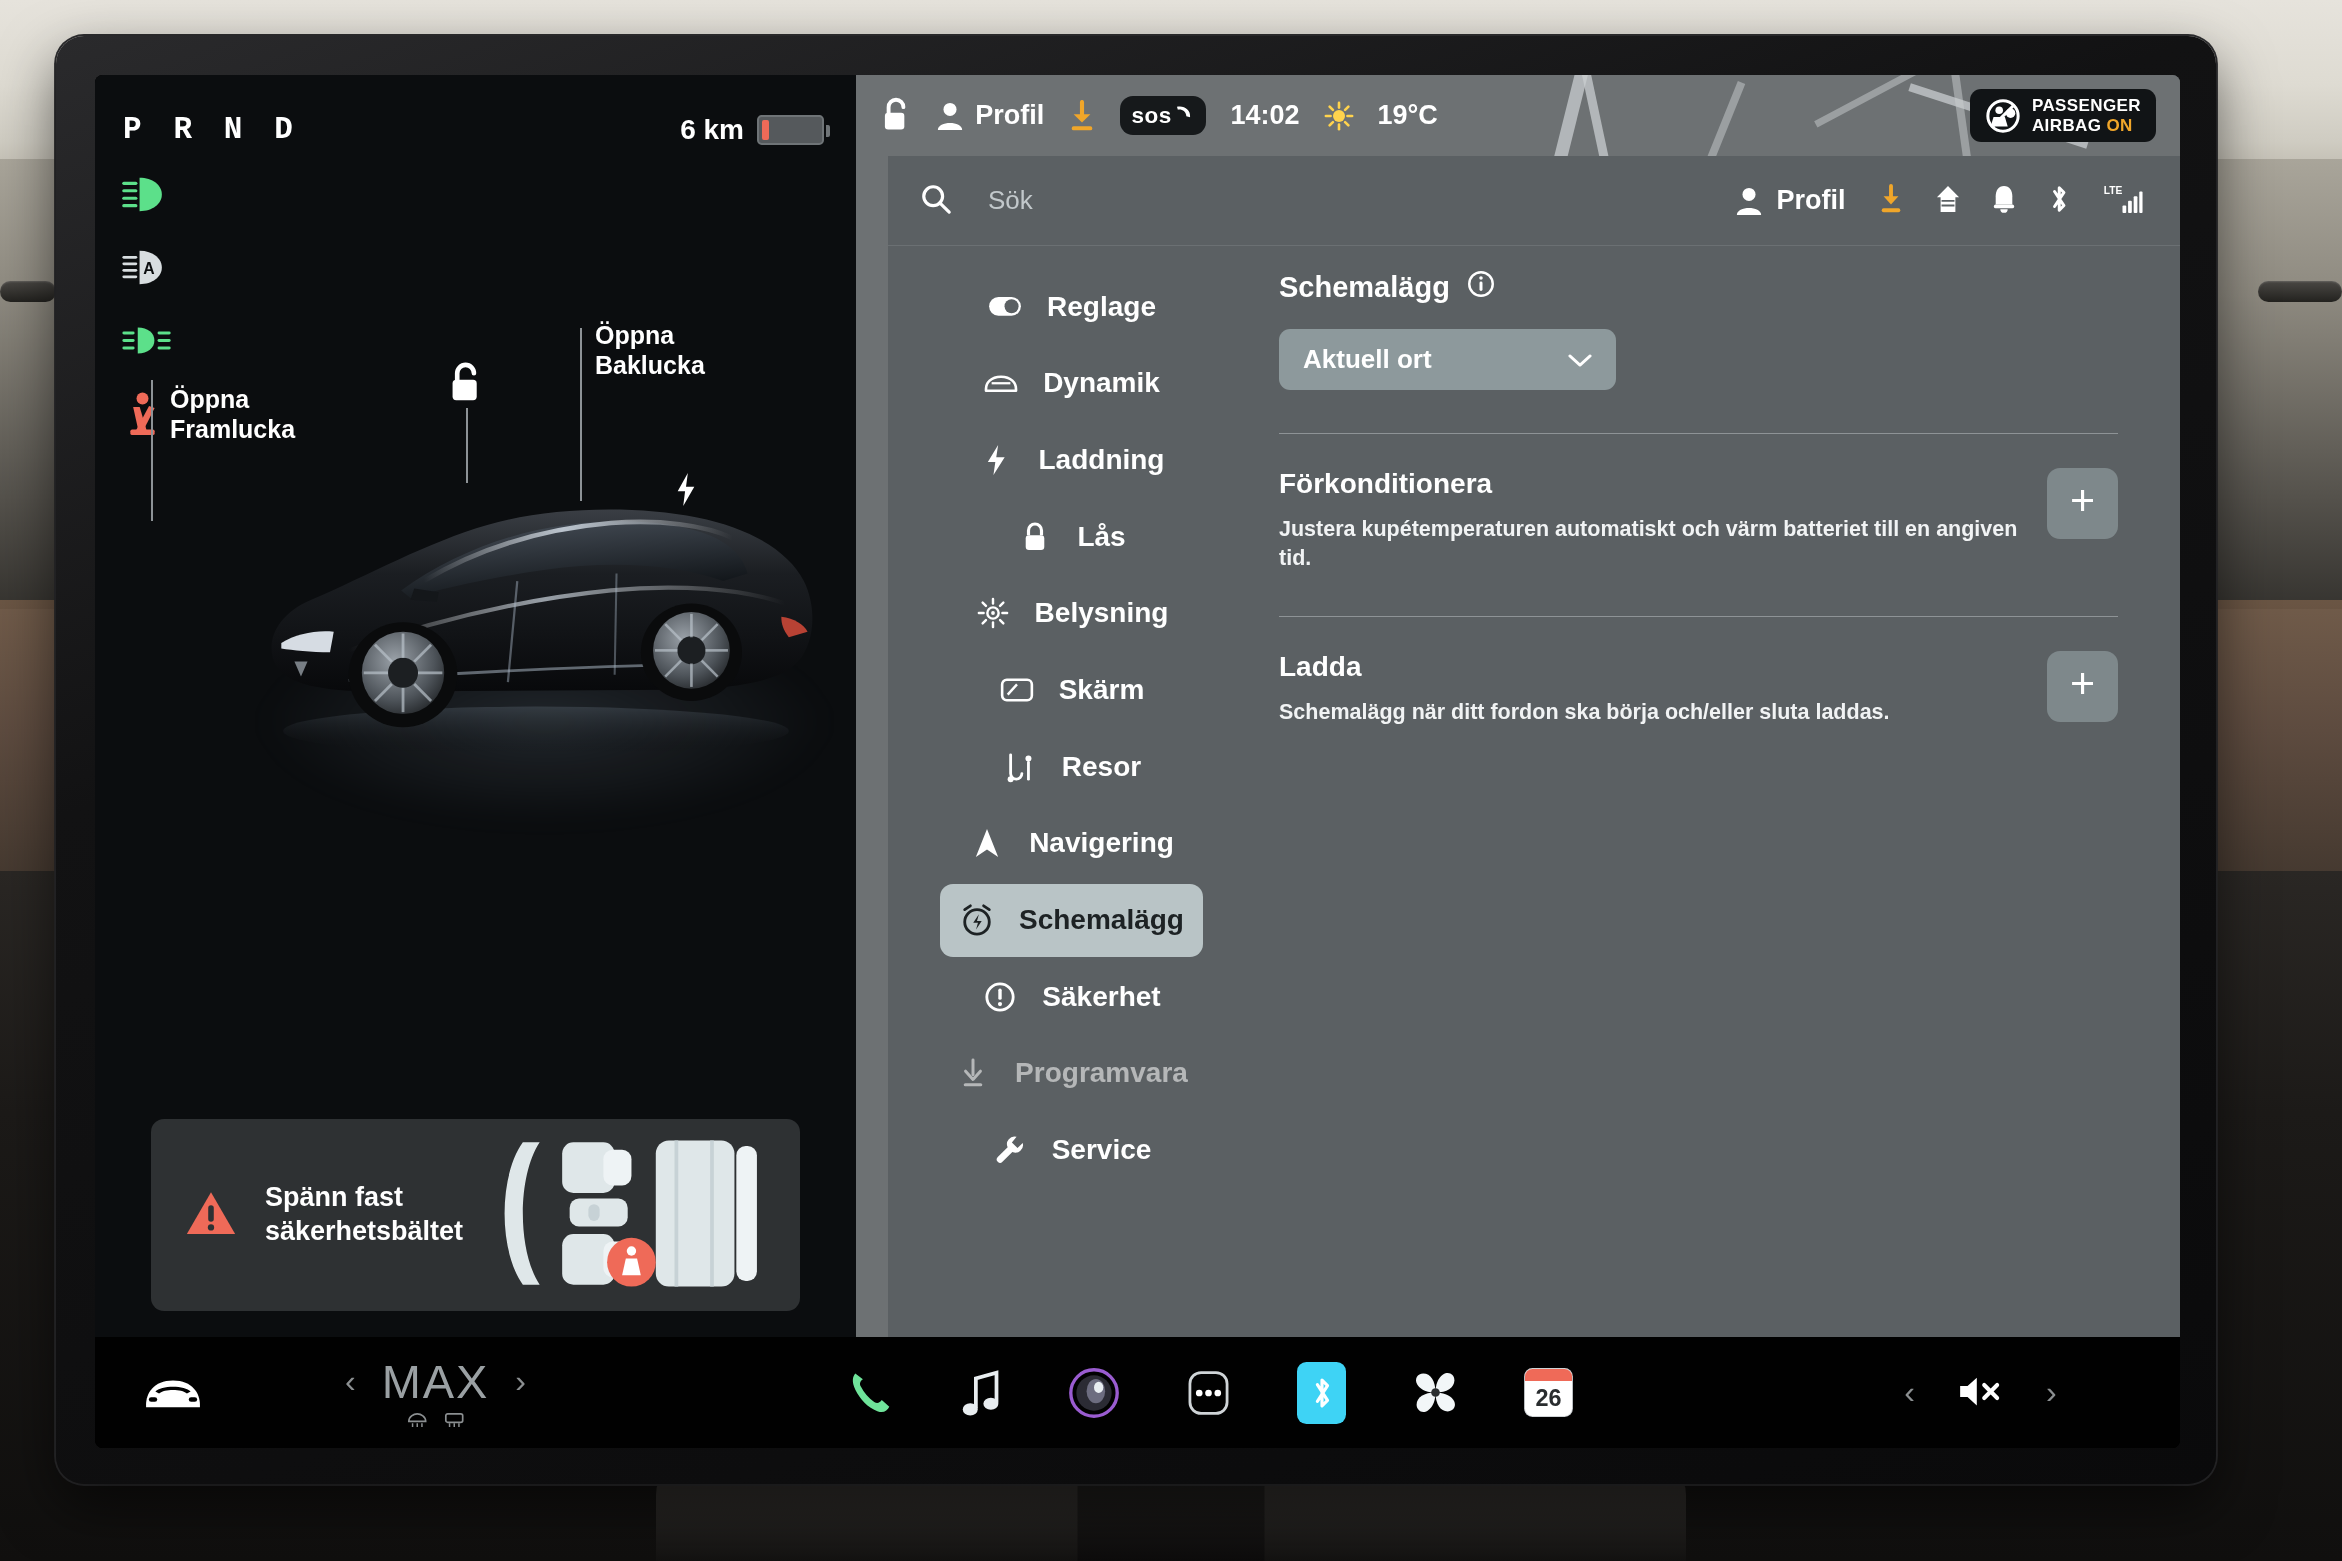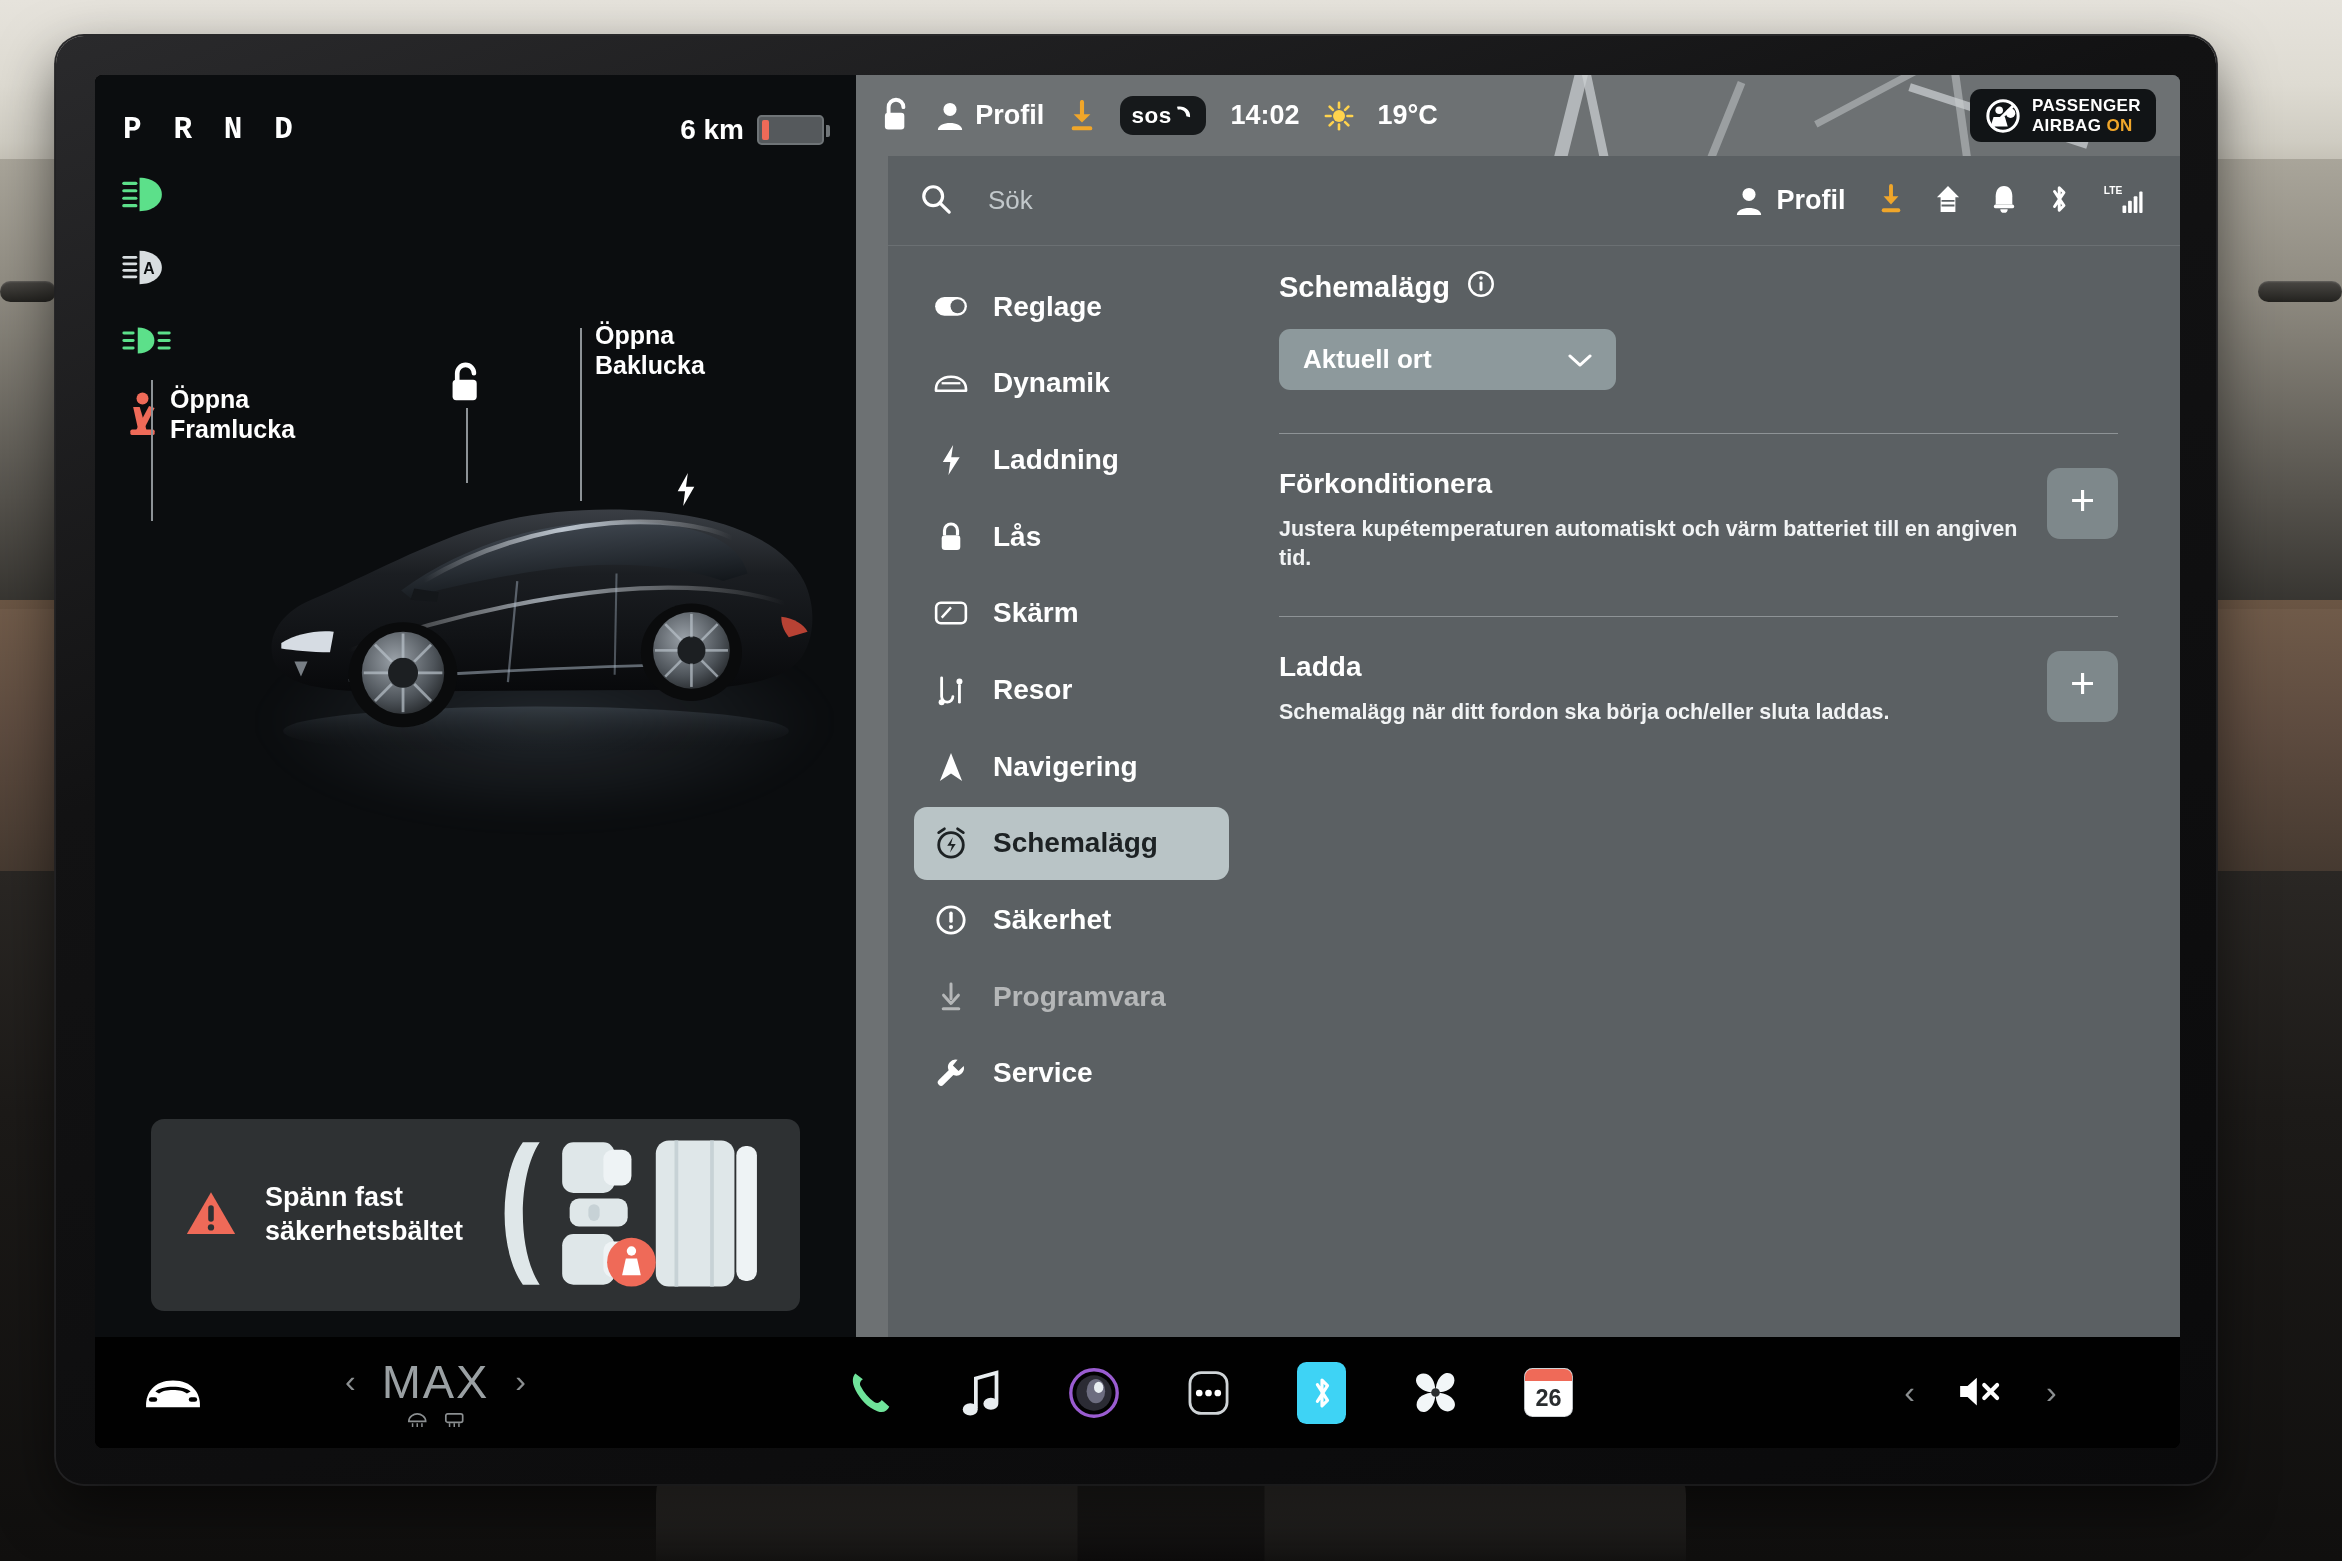--- a/index.html
+++ b/index.html
@@ -151,21 +151,21 @@
   #searchwrap { display:flex; align-items:center; gap:36px; flex:1 1 auto; }
   #searchtext { font-size:26px; color:#c2c8cb; }
   #header-icons { display:flex; align-items:center; gap:32px; }
   #header-icons .profile { display:flex; align-items:center; gap:13px; font-size:27px; font-weight:700; }
 
   #settings-body { flex:1 1 auto; display:flex; min-height:0; }
 
   
   #sidebar {
     width:354px; flex:0 0 354px; padding:24px 13px 0 26px;
-    display:flex; flex-direction:column; gap:3.7px; overflow:hidden;
+    display:flex; flex-direction:column; gap:3.7px; overflow:hidden;align-items:center;
   }
   .navitem {
     display:flex; align-items:center; gap:24px; height:73px;
     padding:0 19px; border-radius:13px; color:#fff;
     font-size:28px; font-weight:700;
   }
   .navitem .ico { width:36px; display:flex; justify-content:center; align-items:center; }
   .navitem.active { background:#b9c4c6; color:#1d2224; }
   .navitem.faded { opacity:.55; }
 
@@ -638,20 +638,39 @@
             <div class="navitem">
               <span class="ico">
                 <svg width="26" height="32" viewBox="0 0 28 34">
                       <path d="M7 15 V10 a7 7 0 0 1 14 0 V15" fill="none" stroke="#fff" stroke-width="3.4"></path>
                       <rect x="4" y="15" width="20" height="16" rx="3.5" fill="#fff"></rect>
                     </svg>
               </span>
               <span>Lås</span>
             </div>
 
+            <div class="navitem">
+              <span class="ico">
+                <svg width="32" height="32" viewBox="0 0 34 34">
+                      <circle cx="17" cy="17" r="6" fill="none" stroke="#fff" stroke-width="2.6"></circle>
+                      <circle cx="17" cy="17" r="2" fill="#fff"></circle>
+                      <g stroke="#fff" stroke-width="2.6" stroke-linecap="round">
+                        <line x1="17" y1="2" x2="17" y2="7"></line>
+                        <line x1="17" y1="27" x2="17" y2="32"></line>
+                        <line x1="2" y1="17" x2="7" y2="17"></line>
+                        <line x1="27" y1="17" x2="32" y2="17"></line>
+                        <line x1="6" y1="6" x2="9.5" y2="9.5"></line>
+                        <line x1="24.5" y1="24.5" x2="28" y2="28"></line>
+                        <line x1="28" y1="6" x2="24.5" y2="9.5"></line>
+                        <line x1="9.5" y1="24.5" x2="6" y2="28"></line>
+                      </g>
+                    </svg>
+              </span>
+              <span>Belysning</span>
+            </div>
 
             <div class="navitem">
               <span class="ico">
                 <svg width="34" height="26" viewBox="0 0 36 28">
                       <rect x="2" y="3" width="32" height="22" rx="5" fill="none" stroke="#fff" stroke-width="2.8"></rect>
                       <path d="M8 19 L18 8" stroke="#fff" stroke-width="2.6"></path>
                     </svg>
               </span>
               <span>Skärm</span>
             </div>

